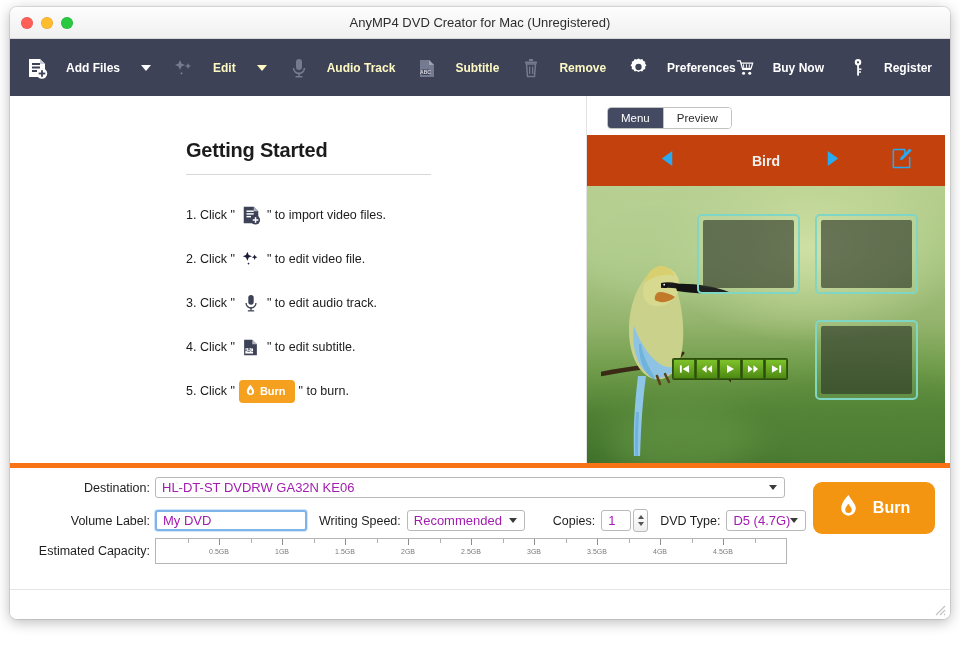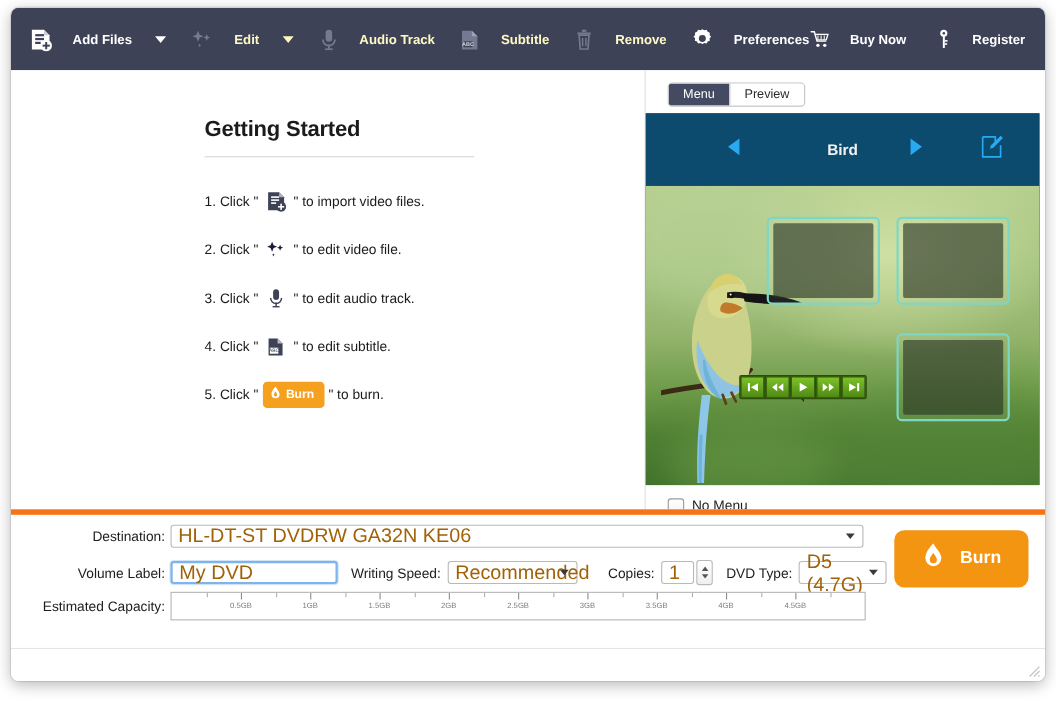--- a/index.html
+++ b/index.html
@@ -191,22 +191,22 @@
   .stage {
     position: absolute;
     left: 0;
     top: 39px;
     width: 358px;
     height: 338px;
     background: #262626;
     overflow: hidden;
   }
   .stage-bar {
-    height: 66px;
-    background: #0c4a6e;
+    height: 51px;
+    background: #c2410c;
     display: flex;
     align-items: center;
     position: relative;
   }
   .stage-bar .nav-prev { position:absolute; left: 72px; }
   .stage-bar .nav-title {
     position: absolute; left: 0; right: 0;
     text-align: center;
     color: #f2f2f2;
     font-size: 14px;
@@ -304,22 +304,22 @@
   .frow { position: absolute; display: flex; align-items: center; }
   .flabel {
     font-size: 12.5px;
     color: #1d1d1d;
     text-align: right;
   }
   .ctl {
     border: 1px solid #b9b9b9;
     background: #ffffff;
     border-radius: 3px;
-    font-size: 18px;
-    color: #a16207;
+    font-size: 13px;
+    color: #a21caf;
     height: 21px;
     display: flex;
     align-items: center;
     padding: 0 6px;
     box-sizing: border-box;
     position: relative;
   }
   .ctl.focus {
     border: 2px solid #7eb4ea;
     box-shadow: 0 0 0 1px rgba(126,180,234,.35);
@@ -418,20 +418,28 @@
     width: 12px;
     height: 12px;
   }
 </style>
 </head>
 <body>
 
 <div id="screen">
   <div class="window">
 
+    <div class="titlebar">
+      <div class="traffic">
+        <span class="dot red"></span>
+        <span class="dot yellow"></span>
+        <span class="dot green"></span>
+      </div>
+      <div class="win-title">AnyMP4 DVD Creator for Mac (Unregistered)</div>
+    </div>
 
     <div class="toolbar">
 
       <div class="tb-item">
         <span class="tb-icon">
           <svg width="22" height="22" viewBox="0 0 22 22">
             <path d="M3 2 h11 l5 5 v13 h-16 z" fill="#ffffff"></path>
             <path d="M14 2 l5 5 h-5 z" fill="#c9cdd8"></path>
             <rect x="6" y="6" width="8" height="2" fill="#3d4257"></rect>
             <rect x="6" y="9.5" width="8" height="2" fill="#3d4257"></rect>

